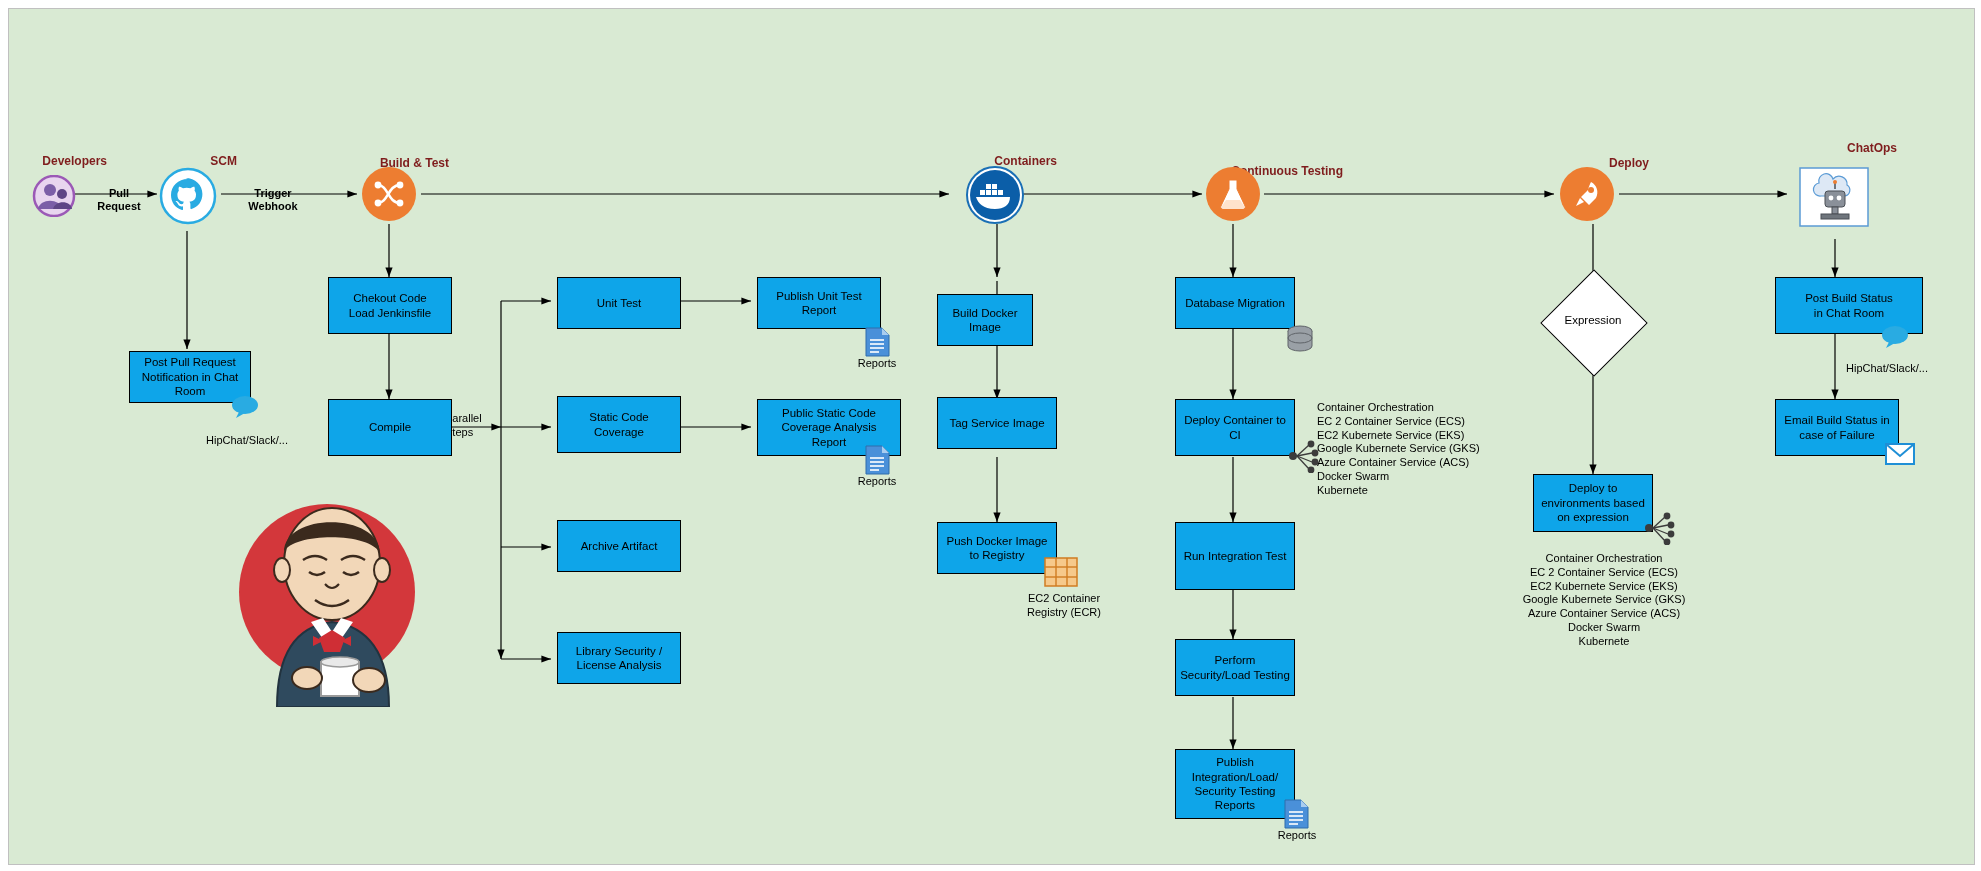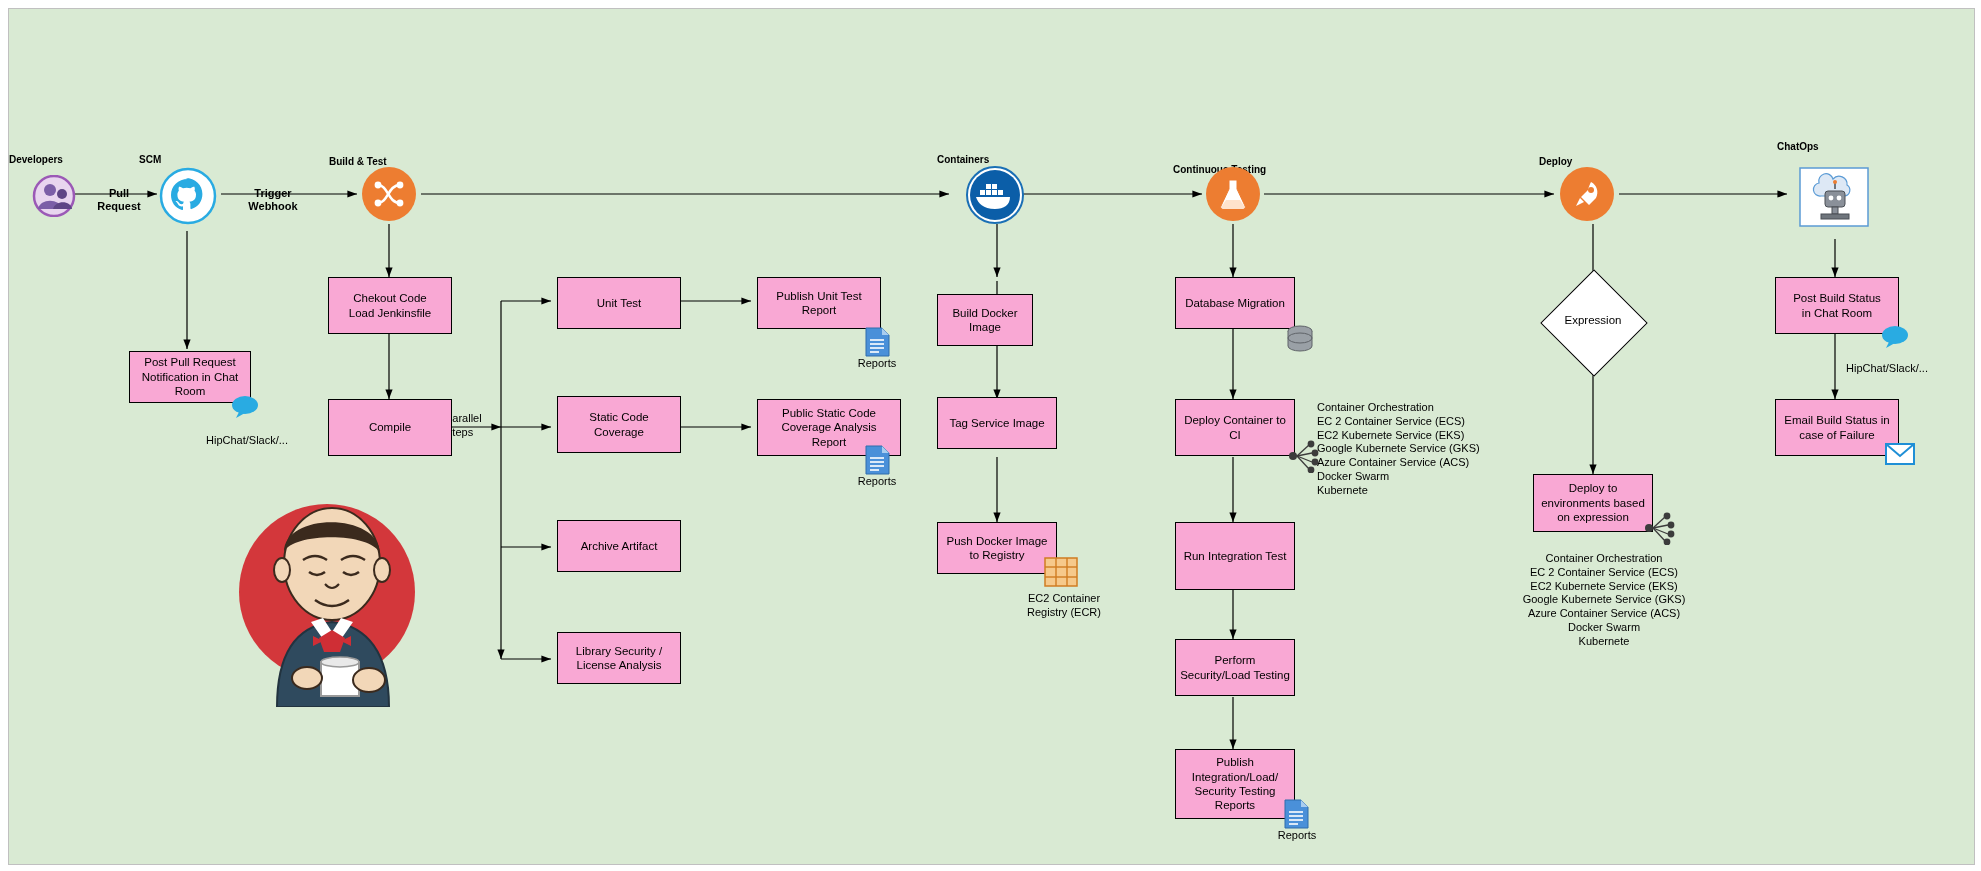--- a/index.html
+++ b/index.html
@@ -22,38 +22,38 @@
     left: 8px;
     top: 8px;
     width: 1965px;
     height: 855px;
     background: #d9ead3;
     border: 1px solid #c0c0c0;
   }
   .node {
     position: absolute;
     box-sizing: border-box;
-    background: #f9a8d4;
+    background: #0ea5e9;
     border: 1px solid #000000;
     display: flex;
     align-items: center;
     justify-content: center;
     text-align: center;
     font-size: 11.5px;
     line-height: 1.25;
     color: #000000;
     padding: 2px 4px;
     white-space: pre-line;
   }
   .lane-title {
     position: absolute;
-    font-size: 10px;
+    font-size: 12px;
     font-weight: bold;
-    color: #000000;
-    text-align: left;
+    color: #7f1d1d;
+    text-align: right;
     white-space: nowrap;
   }
   .small-label {
     position: absolute;
     font-size: 11px;
     color: #000000;
     text-align: center;
     line-height: 1.25;
     white-space: pre-line;
   }
@@ -432,21 +432,21 @@
       </svg>
     </div>
     <div class="small-label" style="left:1460px; top:543px; width:270px;">Container Orchestration
 EC 2 Container Service (ECS)
 EC2 Kubernete Service (EKS)
 Google Kubernete Service (GKS)
 Azure Container Service (ACS)
 Docker Swarm
 Kubernete</div>
 
-    <div class="node" style="left:1766px; top:268px; width:124px; height:57px;">Post Build Status
+    <div class="node" style="left:1766px; top:268px; width:148px; height:57px;">Post Build Status
 in Chat Room</div>
     <div class="icon-box" style="left:1872px; top:315px;">
       <svg width="28" height="24" viewBox="0 0 28 24">
         <ellipse cx="14" cy="11" rx="13" ry="9" fill="#29abe2"></ellipse>
         <path d="M8 18 l-3 6 9 -5z" fill="#29abe2"></path>
       </svg>
     </div>
     <div class="small-label" style="left:1818px; top:353px; width:120px;">HipChat/Slack/...</div>
 
     <div class="node" style="left:1766px; top:390px; width:124px; height:57px;">Email Build Status in

